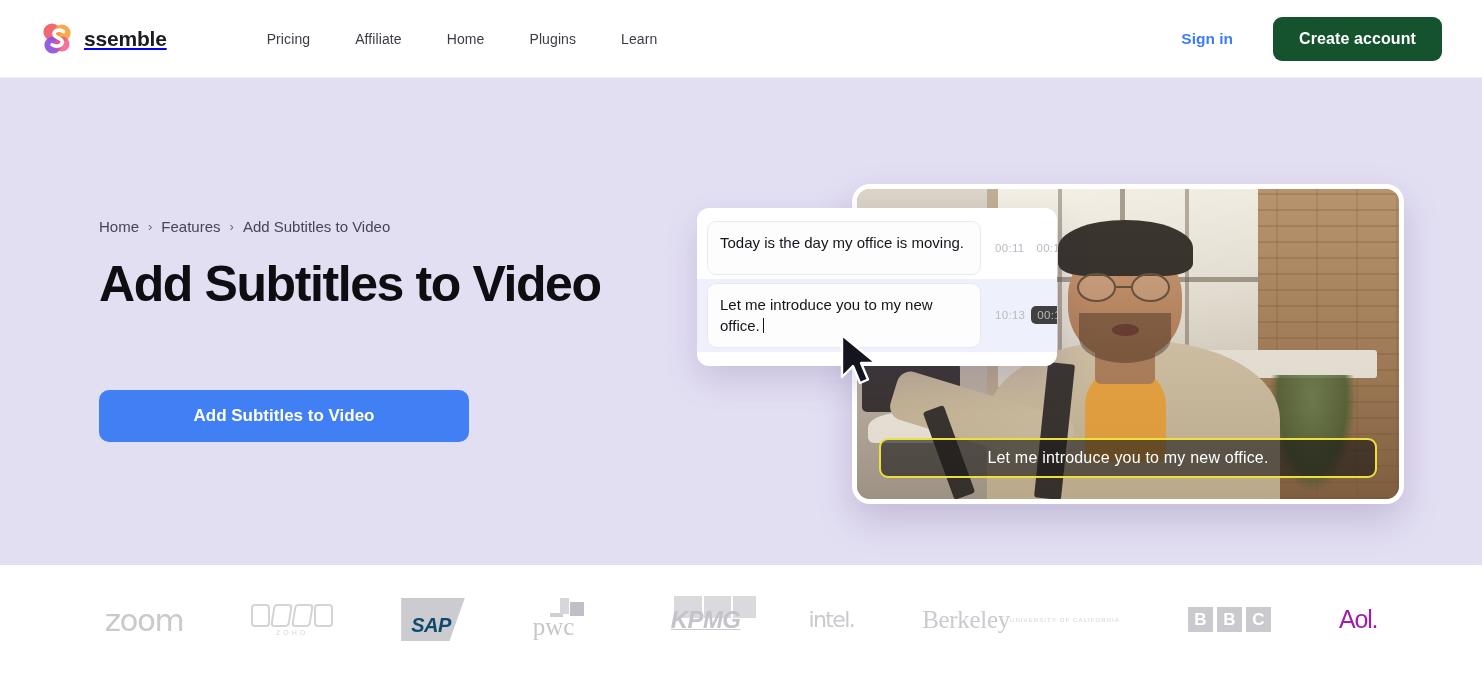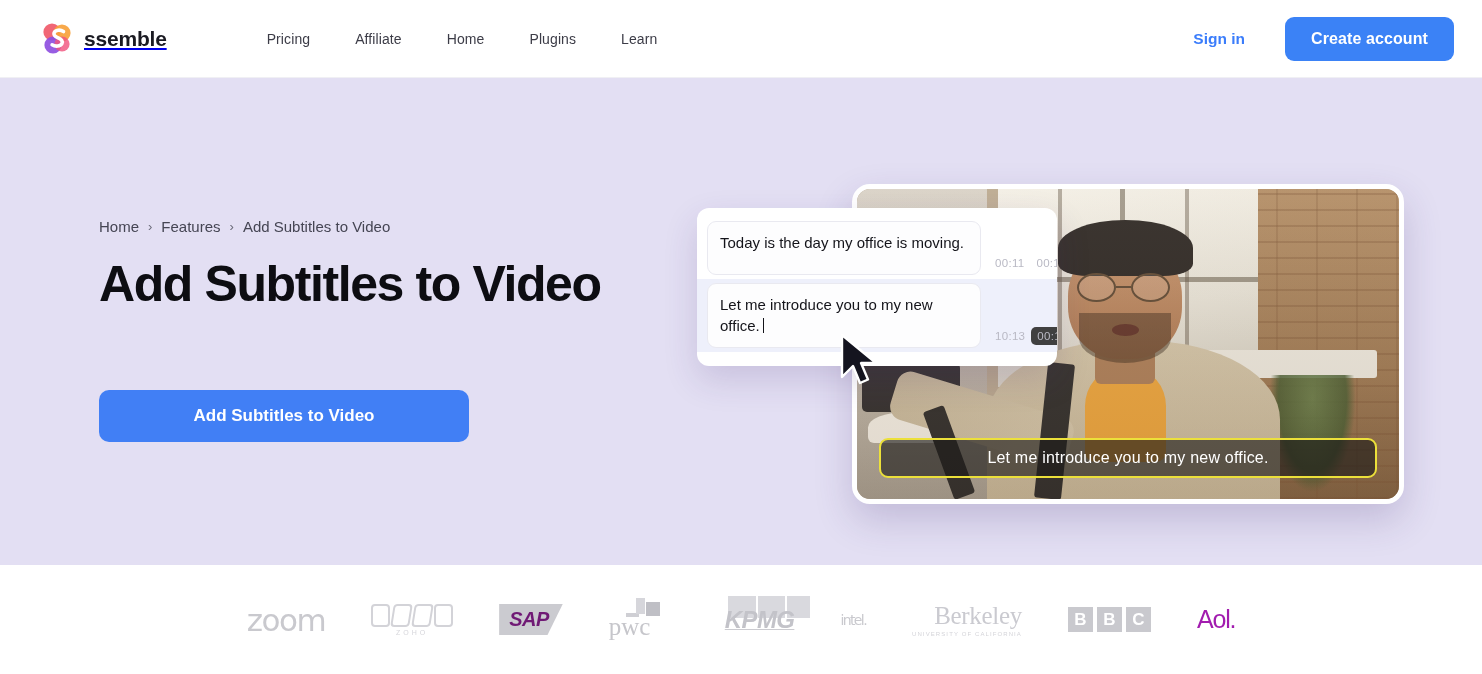--- a/index.html
+++ b/index.html
@@ -25,26 +25,26 @@
   .brand-name {
     font-size: 21px; font-weight: bold; color: #1b1b23;
     letter-spacing: -0.2px;
   }
   .nav { display: flex; align-items: center; margin-left: 100px; gap: 45px; }
   .nav a {
     font-size: 14px; color: #3c3c47; text-decoration: none;
     letter-spacing: 0.1px;
   }
   .header-right {
-    margin-left: auto; margin-right: 28px;
+    margin-left: auto; margin-right: 40px;
     display: flex; align-items: center; gap: 40px;
   }
   .signin { font-size: 15.5px; font-weight: bold; color: #3b7dfb; text-decoration: none; }
   .create-account {
-    background: #3b82f6; color: #ffffff;
+    background: #14532d; color: #ffffff;
     font-size: 16px; font-weight: bold;
     border: none; border-radius: 9px;
     padding: 13px 26px; cursor: pointer;
     letter-spacing: 0.1px;
     font-family: "Liberation Sans", sans-serif;
   }
 
   
   .hero {
     position: absolute; top: 78px; left: 0;
@@ -201,21 +201,21 @@
   .editor-panel {
     position: absolute; left: 697px; top: 130px;
     width: 360px; height: 158px;
     background: #ffffff;
     border-radius: 12px;
     box-shadow: 0 14px 34px rgba(60,40,110,0.16);
     overflow: hidden;
     padding: 9px 0;
   }
   .sub-row {
-    display: flex; align-items: flex-end;
+    display: flex; align-items: center;
     padding: 4px 10px;
   }
   .sub-row.active { background: #eef0fb; }
   .sub-text {
     flex: 1;
     background: #fdfdfe;
     border: 1px solid #e9e9f0;
     border-radius: 9px;
     padding: 10px 12px;
     font-size: 15px;
@@ -242,39 +242,39 @@
 
   
   .cursor { position: absolute; left: 838px; top: 255px; width: 44px; height: 56px; }
 
   
   .logos {
     position: absolute; top: 565px; left: 0;
     width: 1482px; height: 109px;
     background: #ffffff;
     display: flex; align-items: center; justify-content: center;
-    gap: 46px;
+    gap: 68px;
   }
   .logo {
     color: #cbcbd0; display: flex; align-items: center; justify-content: center;
     height: 46px; user-select: none;
   }
   .lg-zoom { font-size: 31px; letter-spacing: -1.5px; color: #c9c9ce; font-family: "DejaVu Sans", sans-serif; }
   .lg-zoho { display: flex; flex-direction: column; align-items: center; gap: 2px; }
   .lg-zoho-marks { display: flex; align-items: center; gap: 2px; }
   .lg-zoho-marks i {
     display: block; width: 19px; height: 23px;
     border: 2px solid #d3d3d8; border-radius: 4px;
   }
   .lg-zoho-marks i.sk { transform: skewX(-9deg); }
   .lg-zoho-txt { font-size: 7px; letter-spacing: 3px; color: #d6d6db; }
   .lg-sap {
-    background: #cbcbd0; color: #701a75;
+    background: #cbcbd0; color: #0c4a6e;
     font-size: 20px; font-weight: bold; font-style: italic;
-    padding: 4px 14px 4px 10px;
+    padding: 16px 14px 4px 10px;
     clip-path: polygon(0 0, 100% 0, 76% 100%, 0 100%);
     letter-spacing: -0.5px;
   }
   .lg-pwc { position: relative; width: 70px; height: 46px; }
   .lg-pwc-txt {
     position: absolute; left: 0; bottom: 2px;
     font-family: "Liberation Serif", serif; font-size: 25px; color: #c6c6cb;
   }
   .lg-pwc-b1 { position: absolute; left: 27px; top: 1px; width: 9px; height: 16px; background: #d6d6db; }
   .lg-pwc-b2 { position: absolute; left: 37px; top: 5px; width: 14px; height: 14px; background: #bfbfc5; }
@@ -288,22 +288,22 @@
   .lg-kpmg-box::before, .lg-kpmg-box::after {
     content: ""; position: absolute; top: 0; bottom: 0; width: 2px; background: #ffffff;
   }
   .lg-kpmg-box::before { left: 28px; }
   .lg-kpmg-box::after { left: 57px; }
   .lg-kpmg-txt {
     position: relative; font-size: 24px; font-weight: bold; font-style: italic;
     color: #c3c3c9; letter-spacing: -0.6px;
   }
   .lg-intel { font-size: 29px; color: #c9c9ce; letter-spacing: -1.6px; font-family: "DejaVu Sans", sans-serif; }
-  .lg-intel span { font-size: 14px; }
-  .lg-berk { display: flex; flex-direction: column; align-items: flex-end; }
+  .lg-intel span { font-size: 22px; }
+  .lg-berk { display: flex; flex-direction: row; align-items: center; }
   .lg-berk-main { font-family: "Liberation Serif", serif; font-size: 25px; color: #cacad0; letter-spacing: -0.3px; }
   .lg-berk-sub { font-size: 6px; letter-spacing: 1.1px; color: #d4d4d9; margin-top: 1px; }
   .lg-bbc { display: flex; gap: 4px; }
   .lg-bbc i {
     display: block; width: 25px; height: 25px; background: #c9c9ce;
     color: #ffffff; font-size: 17px; font-weight: bold; font-style: normal;
     line-height: 25px; text-align: center;
   }
   .lg-aol { font-size: 25px; font-weight: normal; color: #a21caf; letter-spacing: -1.2px; }
 </style>

